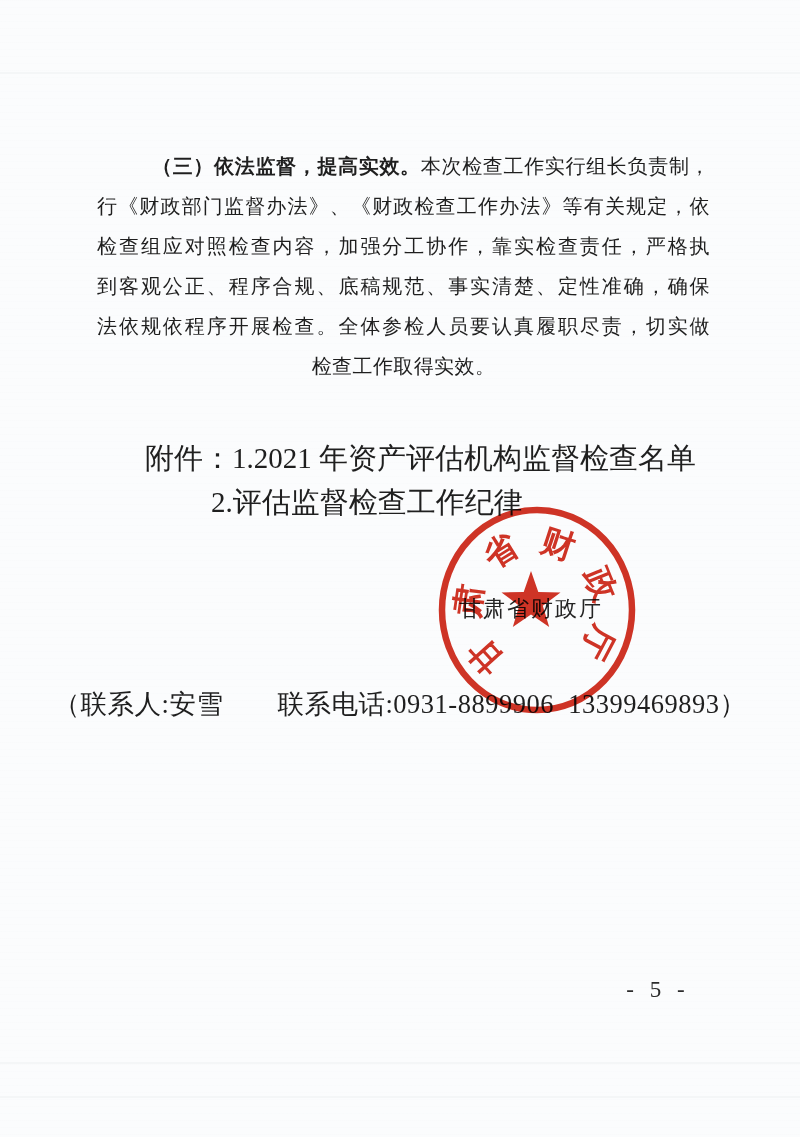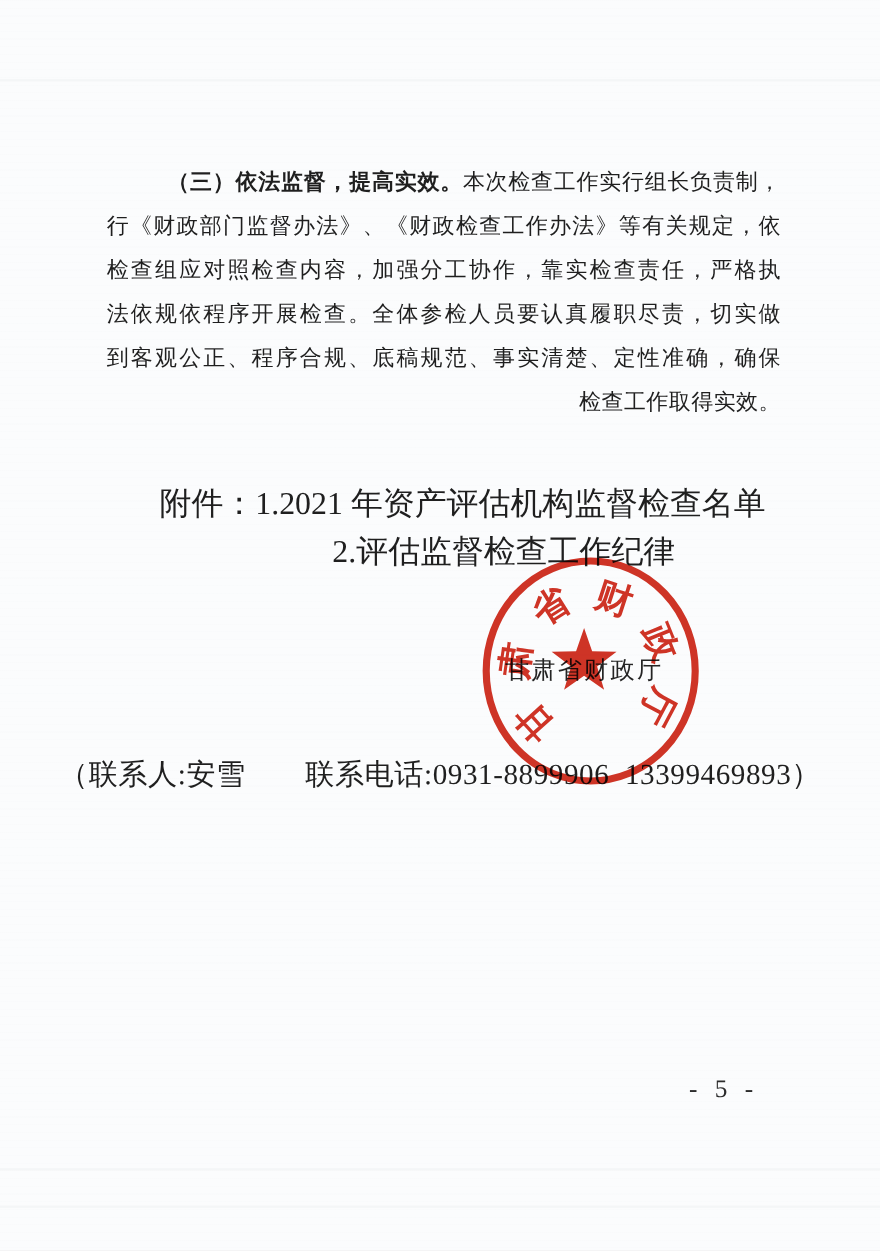--- a/index.html
+++ b/index.html
@@ -48,38 +48,38 @@
   }
   .jline {
     text-align: justify;
     text-align-last: justify;
   }
   .jline.first {
     padding-left: 55px;
     box-sizing: border-box;
   }
   .lastline {
-    text-align: right;
+    text-align: center;
   }
   .bold-lead {
     font-weight: 700;
   }
 
   .attachments {
     position: absolute;
     left: 145px;
     top: 436px;
     width: 560px;
     font-size: 29px;
     line-height: 44px;
     color: #1f1f1f;
   }
   .attach-row { white-space: nowrap; }
   .attach-label { display: inline-block; min-width: 66px; }
-  .attach-indent { padding-left: 66px; text-align: center; }
+  .attach-indent { padding-left: 66px; }
 
   .org-line {
     position: absolute;
     left: 331px;
     top: 594px;
     width: 400px;
     text-align: center;
     font-size: 22px;
     letter-spacing: 2px;
     color: #242424;
@@ -135,22 +135,22 @@
 
   <div class="scan-tint"></div>
   <div class="scan-streak" style="top:72px"></div>
   <div class="scan-streak" style="top:1062px"></div>
   <div class="scan-streak" style="top:1096px"></div>
 
   <div class="body-text">
     <div class="jline first"><span class="bold-lead">（三）依法监督，提高实效。</span><span>本次检查工作实行组长负责制，</span></div>
     <div class="jline">行《财政部门监督办法》、《财政检查工作办法》等有关规定，依</div>
     <div class="jline">检查组应对照检查内容，加强分工协作，靠实检查责任，严格执</div>
+    <div class="jline">到客观公正、程序合规、底稿规范、事实清楚、定性准确，确保</div>
     <div class="jline">法依规依程序开展检查。全体参检人员要认真履职尽责，切实做</div>
-    <div class="jline">到客观公正、程序合规、底稿规范、事实清楚、定性准确，确保</div>
     <div class="lastline">检查工作取得实效。</div>
   </div>
 
   <div class="attachments">
     <div class="attach-row"><span class="attach-label">附件：</span><span>1.2021 年资产评估机构监督检查名单</span></div>
     <div class="attach-row attach-indent"><span>2.评估监督检查工作纪律</span></div>
   </div>
 
   <div class="org-line">甘肃省财政厅</div>
 

